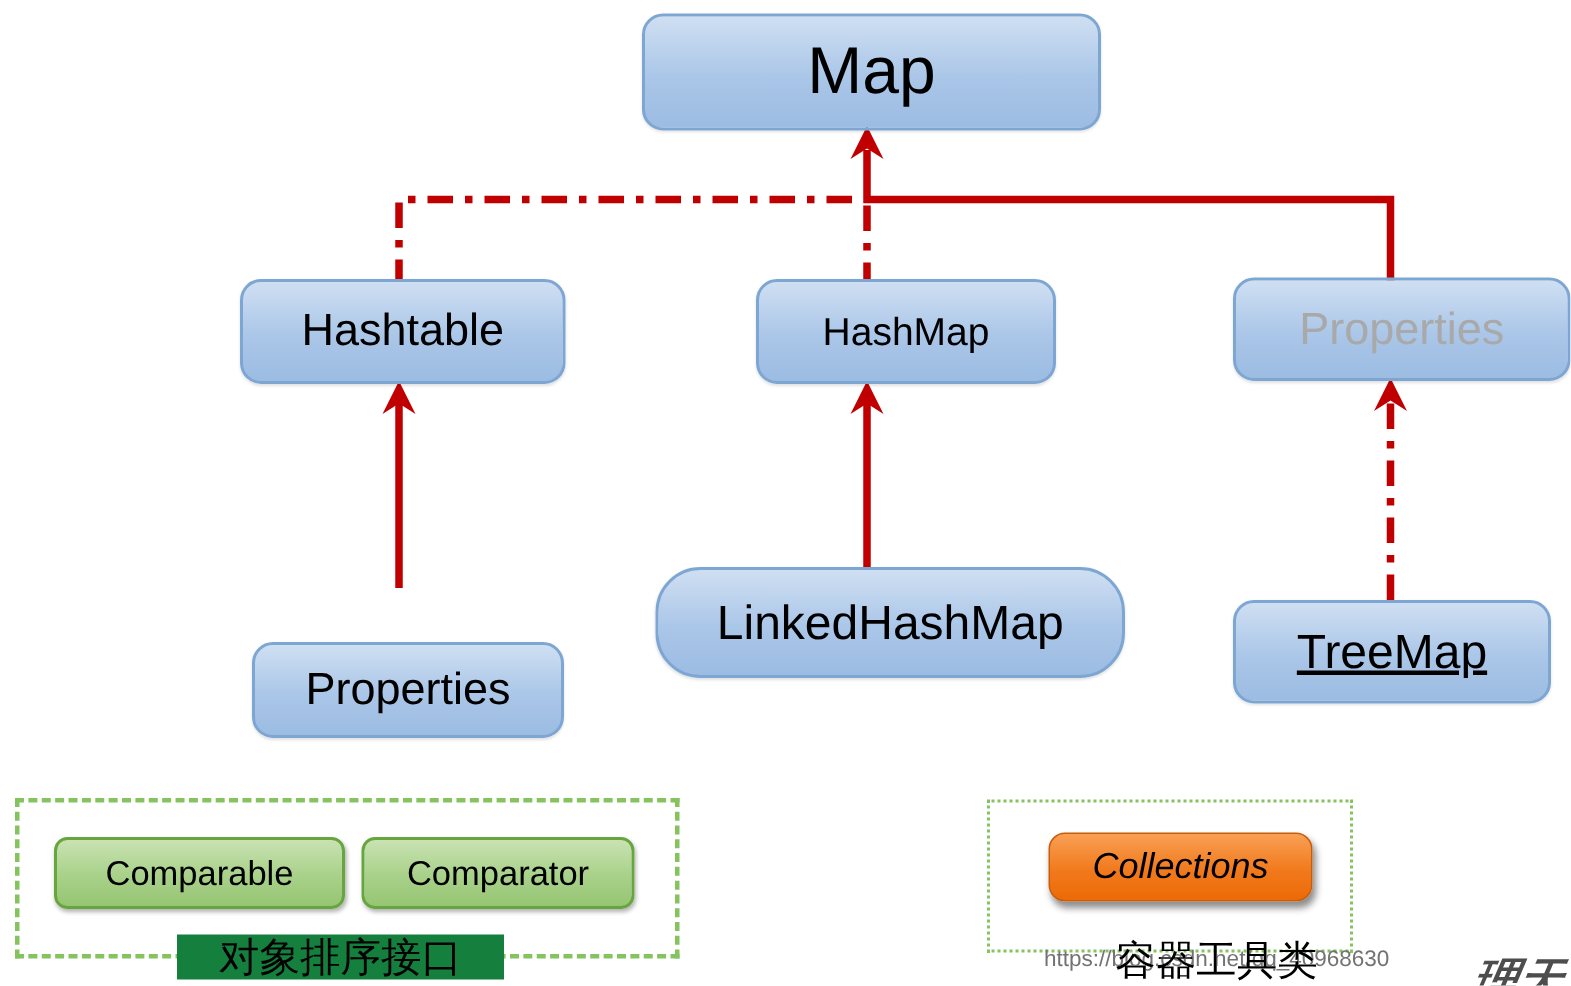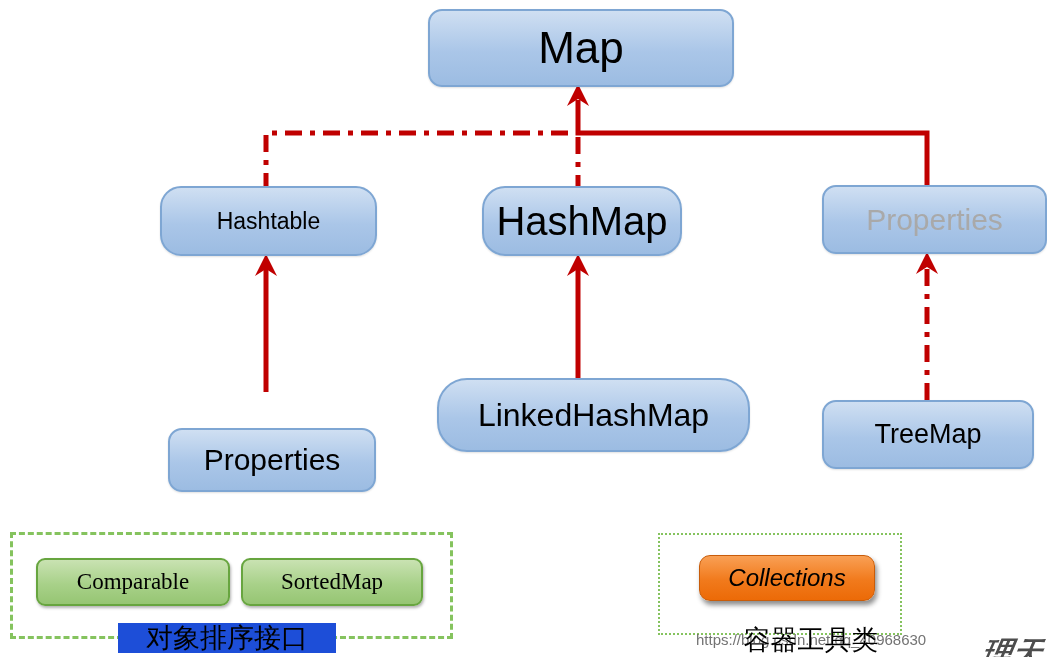--- a/index.html
+++ b/index.html
@@ -27,26 +27,26 @@
     display: flex;
     align-items: center;
     justify-content: center;
     color: #000;
     background: linear-gradient(180deg, #cfdff2 0%, #aac6e8 55%, #9cbce2 100%);
     border: 2px solid #7ea6d3;
     border-radius: 14px;
     box-shadow: 0 1px 2px rgba(0,0,0,0.12);
   }
   .n-map           { left: 428px; top: 9px;   width: 302px; height: 74px; font-size: 44px; }
-  .n-hashtable     { left: 160px; top: 186px; width: 213px; height: 66px; font-size: 23px; border-radius: 21px; }
-  .n-hashmap       { left: 482px; top: 186px; width: 196px; height: 66px; font-size: 40px; border-radius: 23px; }
+  .n-hashtable     { left: 160px; top: 186px; width: 213px; height: 66px; font-size: 30px; }
+  .n-hashmap       { left: 504px; top: 186px; width: 196px; height: 66px; font-size: 26px; }
   .n-sortedmap     { left: 822px; top: 185px; width: 221px; height: 65px; font-size: 30px; color: #a9a9a9; }
   .n-properties    { left: 168px; top: 392px; width: 204px; height: 60px; font-size: 30px; margin-top: 36px; }
   .n-linkedhashmap { left: 437px; top: 378px; width: 309px; height: 70px; font-size: 32px; border-radius: 30px; }
-  .n-treemap       { left: 822px; top: 400px; width: 208px; height: 65px; font-size: 27px; }
+  .n-treemap       { left: 822px; top: 400px; width: 208px; height: 65px; font-size: 32px; text-decoration: underline; }
 
   .group {
     position: absolute;
     z-index: 0;
     background: transparent;
   }
   .group-left  { left: 10px;  top: 532px; width: 437px; height: 101px; border: 3px dashed #85c35e; }
   .group-right { left: 658px; top: 533px; width: 240px; height: 98px;  border: 2px dotted #85c35e; }
 
   .chip {
@@ -55,42 +55,41 @@
     display: flex;
     align-items: center;
     justify-content: center;
     color: #000;
   }
   .chip-green {
     background: linear-gradient(180deg, #c9e2b2 0%, #a8d189 55%, #96c573 100%);
     border: 2px solid #67a53f;
     border-radius: 9px;
     box-shadow: 1px 2px 3px rgba(0,0,0,0.30);
-    font-family: Liberation Serif, serif;
   }
   .b-comparable  { left: 36px;  top: 558px; width: 190px; height: 44px; font-size: 23px; }
   .b-comparator  { left: 241px; top: 558px; width: 178px; height: 44px; font-size: 23px; }
   .chip-orange {
     background: linear-gradient(180deg, #f9a055 0%, #f17a1c 55%, #ec6a07 100%);
     border: 1px solid #c85c0a;
     border-radius: 11px;
     box-shadow: 2px 4px 5px rgba(0,0,0,0.45);
   }
   .b-collections { left: 699px; top: 555px; width: 174px; height: 44px; font-size: 24px; font-style: italic; }
 
   .caption {
     position: absolute;
     z-index: 3;
     text-align: center;
     color: #000;
     font-family: "Liberation Serif", "DejaVu Serif", serif;
     font-size: 27px;
     line-height: 30px;
   }
-  .cap-left  { left: 118px; top: 623px; width: 218px; background: #1d4ed8; }
+  .cap-left  { left: 118px; top: 623px; width: 218px; background: #15803d; }
   .cap-right { left: 731px; top: 625px; width: 160px; }
 
   .watermark-url {
     position: absolute;
     z-index: 4;
     left: 696px; top: 631px;
     width: 300px;
     font-size: 15px;
     color: #737373;
     mix-blend-mode: darken;
@@ -133,21 +132,21 @@
 <div class="node n-map">Map</div>
 <div class="node n-hashtable">Hashtable</div>
 <div class="node n-hashmap">HashMap</div>
 <div class="node n-sortedmap">Properties</div>
 <div class="node n-properties">Properties</div>
 <div class="node n-linkedhashmap">LinkedHashMap</div>
 <div class="node n-treemap">TreeMap</div>
 
 <div class="group group-left"></div>
 <div class="chip chip-green b-comparable">Comparable</div>
-<div class="chip chip-green b-comparator">SortedMap</div>
+<div class="chip chip-green b-comparator">Comparator</div>
 <div class="caption cap-left">对象排序接口</div>
 
 <div class="group group-right"></div>
 <div class="chip chip-orange b-collections">Collections</div>
 <div class="caption cap-right">容器工具类</div>
 
 <div class="watermark-url">https://blog.csdn.net/qq_40968630</div>
 <div class="watermark-logo">理天</div>
 
 </body></html>

